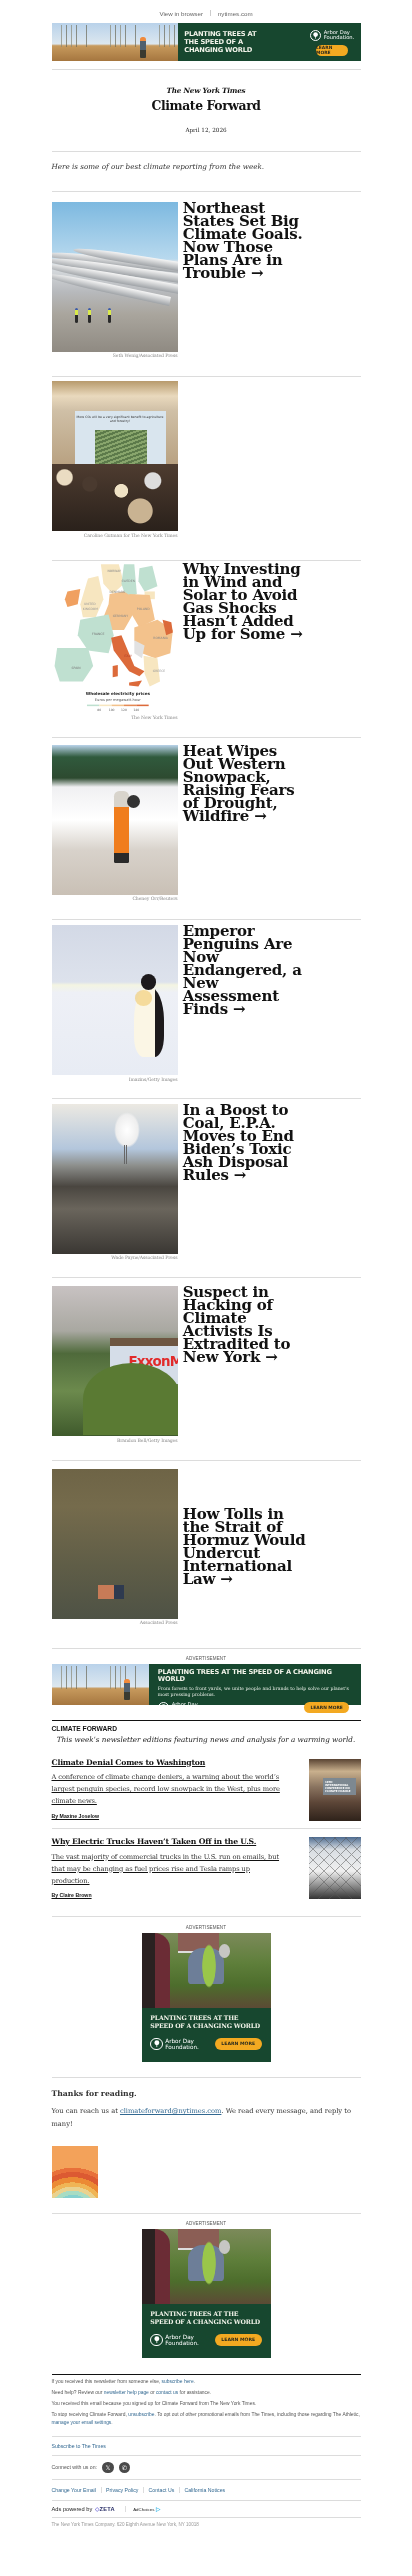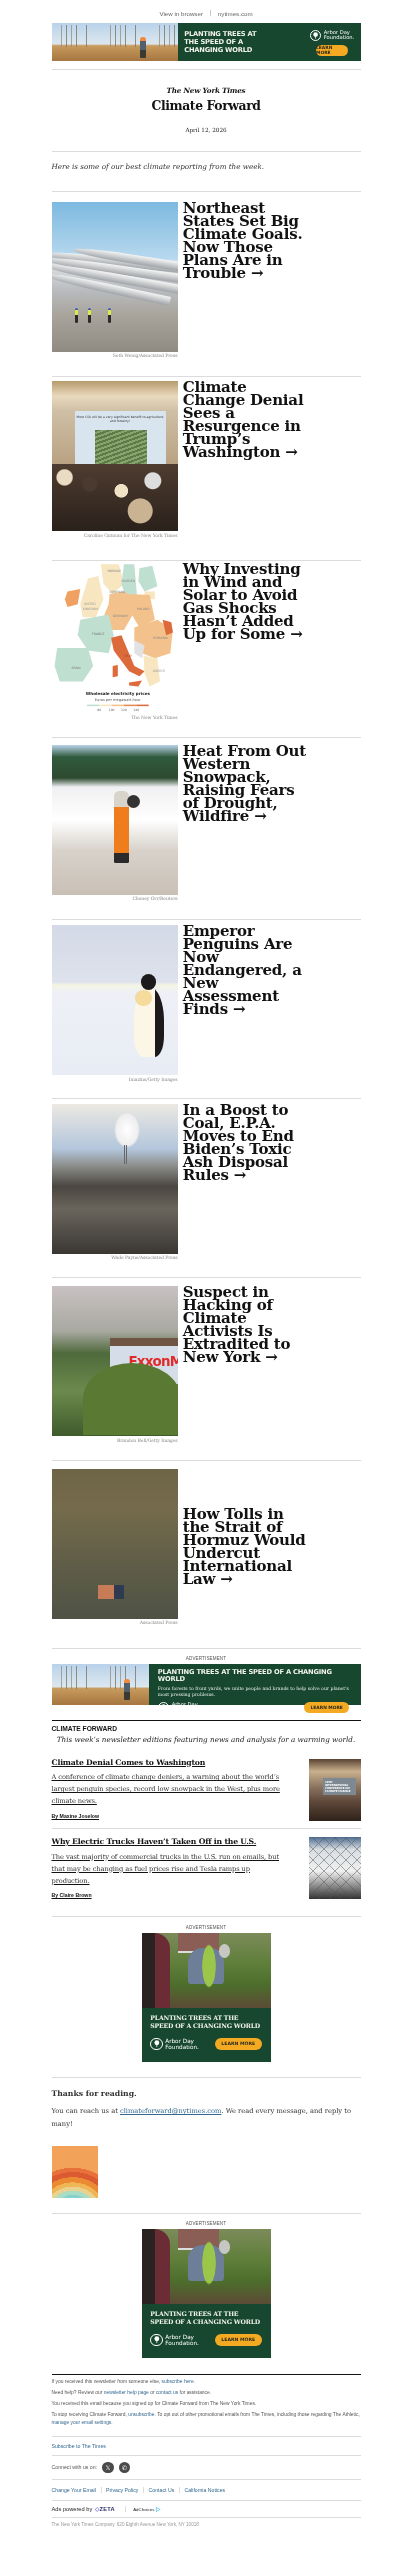--- a/index.html
+++ b/index.html
@@ -196,21 +196,20 @@
       <div class="media">
         <div class="img img-conf">
           <div class="screen">
               <div class="slide-text">More CO₂ will be a very significant benefit to agriculture and forestry!</div>
               <div class="crop"></div>
             </div>
           <div class="crowd"></div>
         </div>
         <div class="credit">Caroline Gutman for The New York Times</div>
       </div>
-      <a class="headline">Climate Change Denial Sees a Resurgence in Trump’s Washington →</a>
     </div>
   </div>
   <div class="divider"></div>
 
   <div class="article-block" style="height:177px;">
     <div class="article" style="padding-top:3.1px;">
       <div class="media">
         <div class="img img-map">
           <svg width="126" height="150" viewBox="0 0 245 291">
             <path d="M95 2 L130 2 L140 40 L118 60 L100 40 Z" fill="#f7e6c0"></path>
@@ -264,21 +263,21 @@
 
   <div class="article-block" style="height:181px;">
     <div class="article" style="padding-top:7.2px;">
       <div class="media">
         <div class="img img-ski">
           <div class="skier"></div>
             <div class="helmet"></div>
         </div>
         <div class="credit">Cheney Orr/Reuters</div>
       </div>
-      <a class="headline">Heat From Out Western Snowpack, Raising Fears of Drought, Wildfire →</a>
+      <a class="headline">Heat Wipes Out Western Snowpack, Raising Fears of Drought, Wildfire →</a>
     </div>
   </div>
   <div class="divider"></div>
 
   <div class="article-block" style="height:179px;">
     <div class="article" style="padding-top:6.2px;">
       <div class="media">
         <div class="img img-penguin">
           <div class="body"></div>
             <div class="chest"></div>

